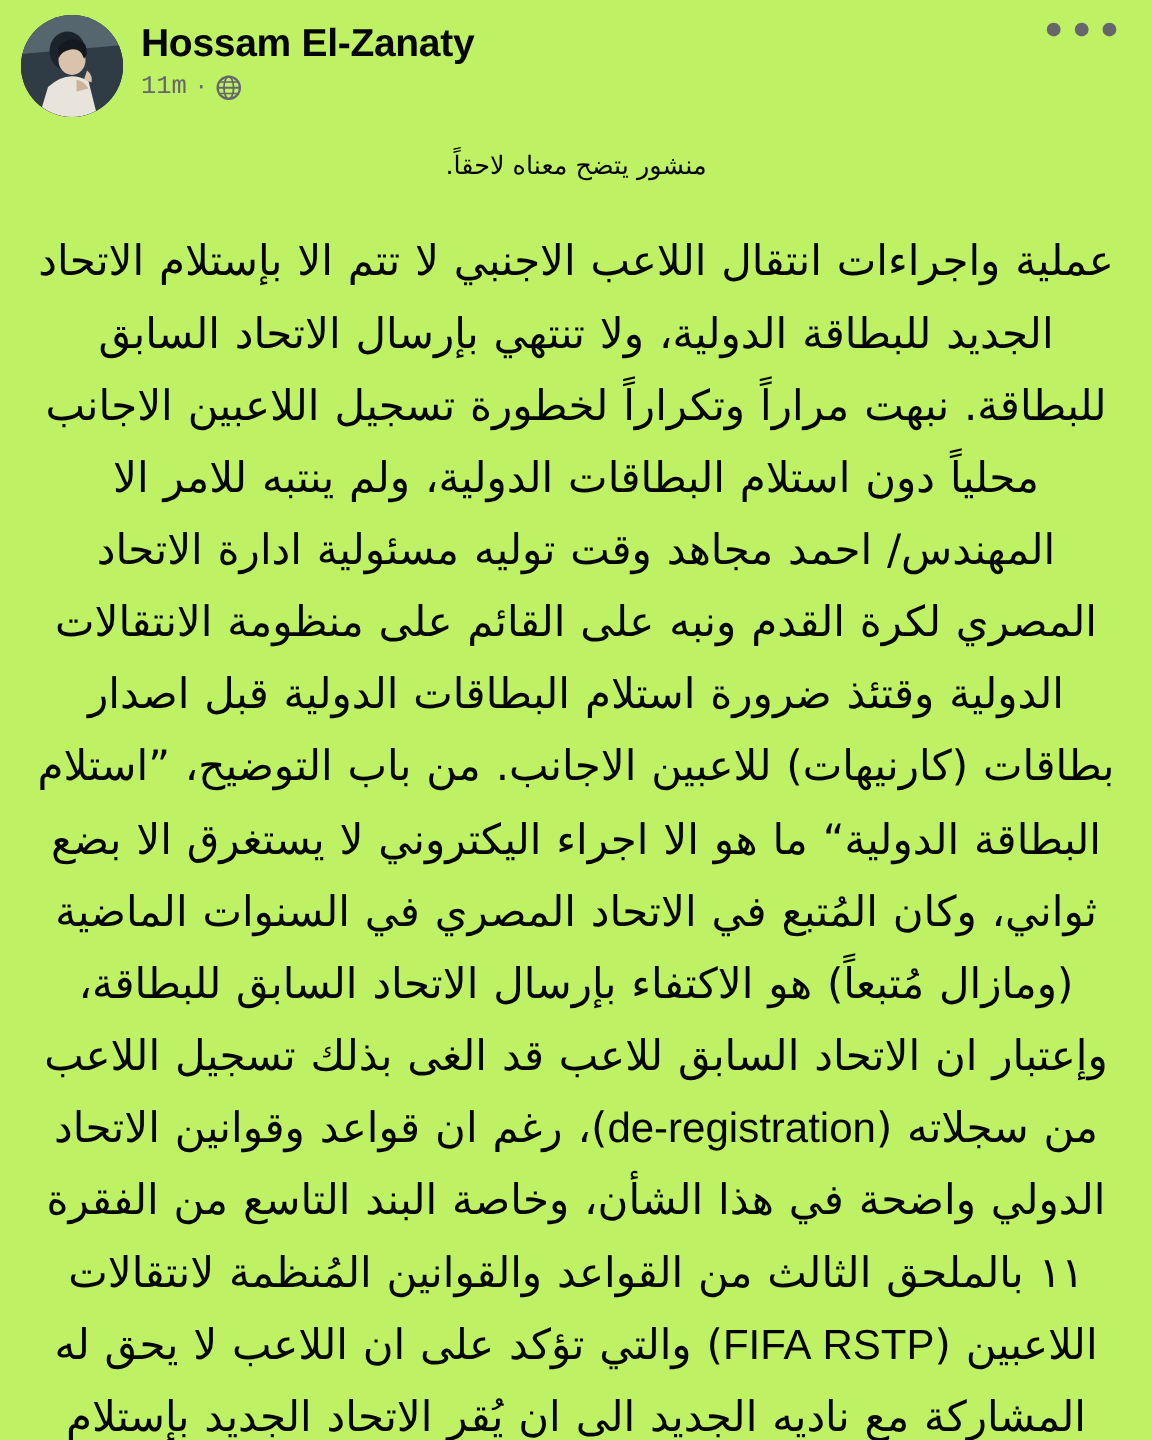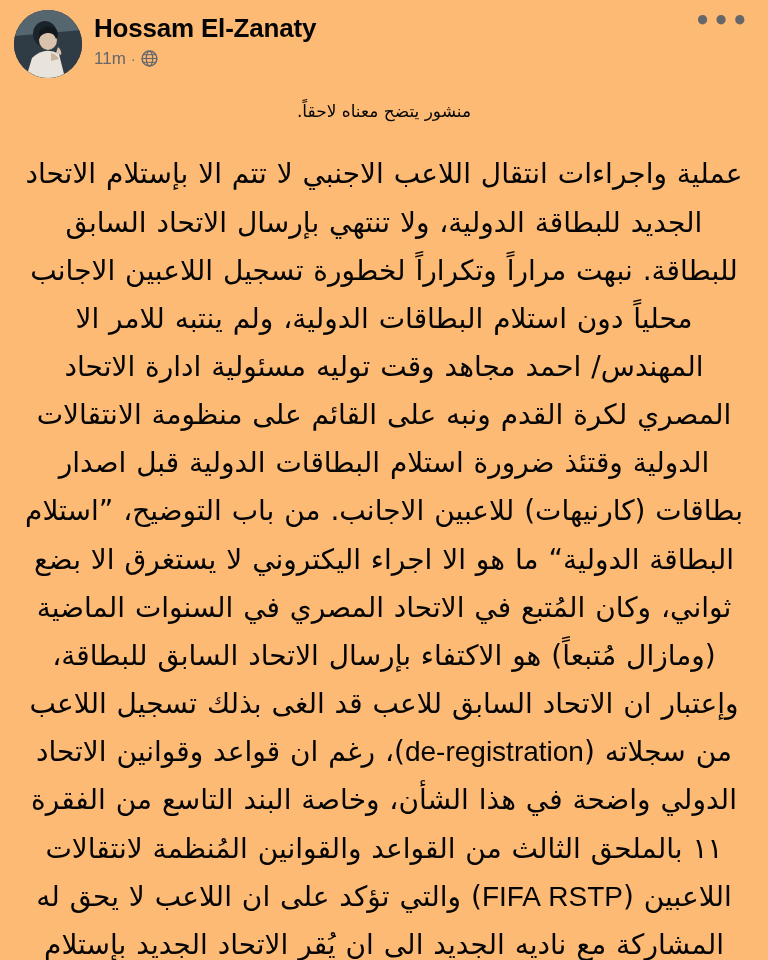--- a/index.html
+++ b/index.html
@@ -11,21 +11,21 @@
     width: 768px;
     height: 960px;
     font-family: "DejaVu Sans", "Liberation Sans", sans-serif;
     color: #1c1e21;
     overflow: hidden;
   }
   .post {
     width: 768px;
     height: 960px;
     box-sizing: border-box;
-    background: #fdba74;
+    background: #bef264;
     display: flex;
     flex-direction: column;
   }
   
   .post-header {
     display: flex;
     align-items: flex-start;
     padding: 10px 14px 2px 14px;
     direction: ltr;
     position: relative;
@@ -54,21 +54,21 @@
     line-height: 1.15;
     letter-spacing: -0.2px;
     font-family: "Liberation Sans", sans-serif;
   }
   .meta-row {
     display: flex;
     align-items: center;
     margin-top: 5px;
     color: #65676b;
     font-size: 17px;
-    font-family: Liberation Sans, sans-serif;
+    font-family: Liberation Mono, monospace;
   }
   .meta-sep {
     margin: 0 5px;
     font-size: 15px;
   }
   .globe-icon {
     display: inline-flex;
     align-items: center;
   }
   .globe-icon svg { display: block; }

